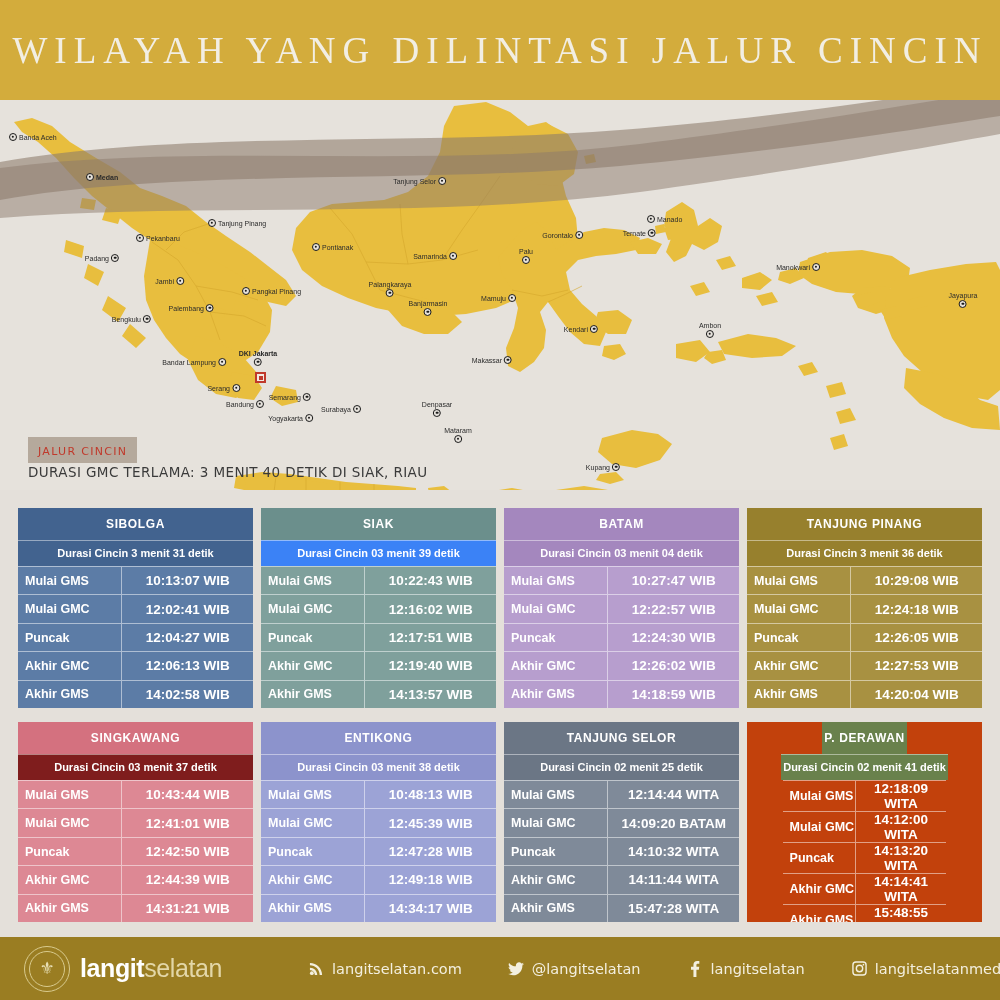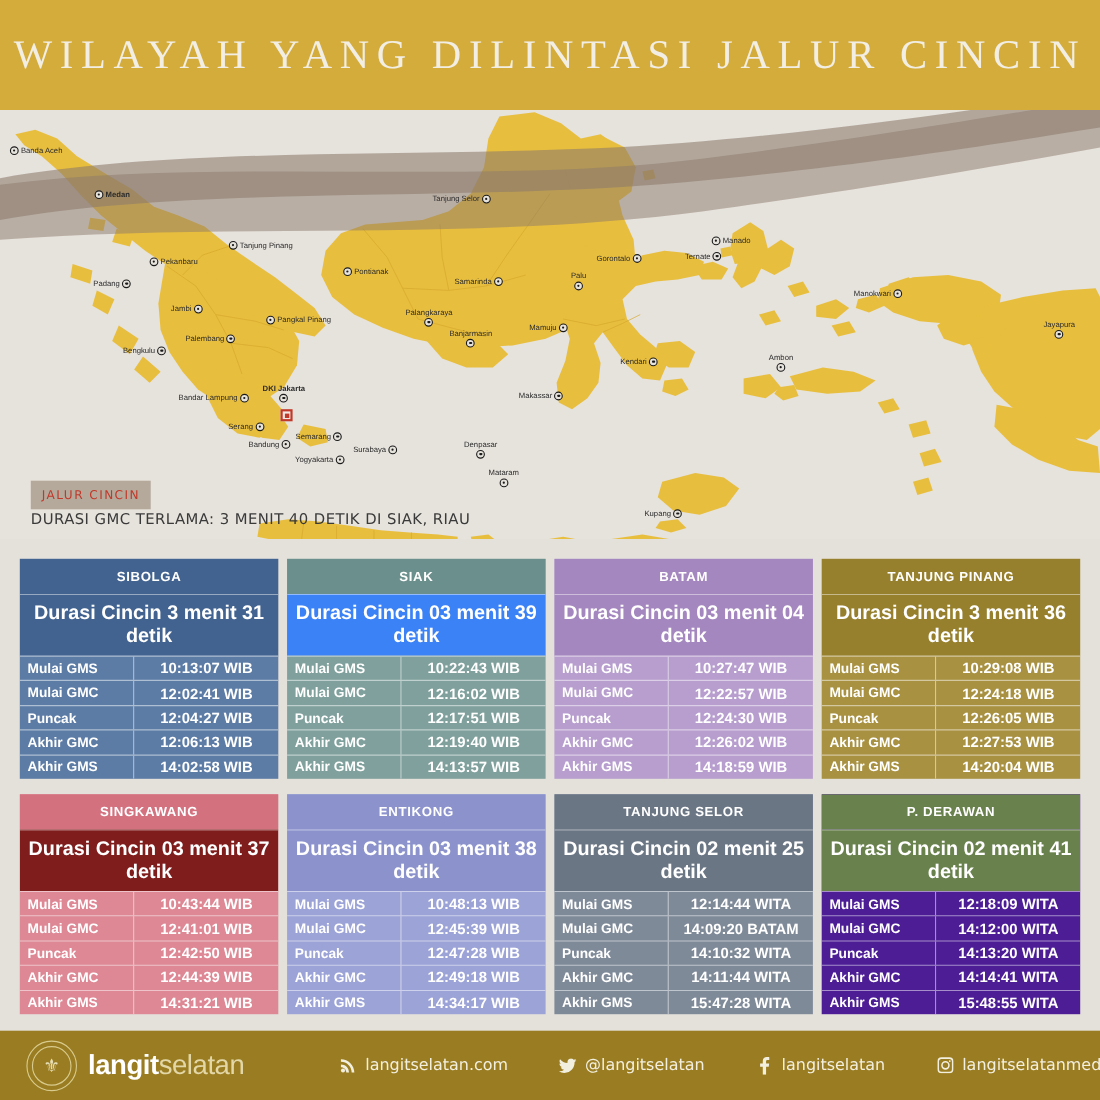--- a/index.html
+++ b/index.html
@@ -78,21 +78,21 @@
     display: grid; grid-template-columns: repeat(4, 1fr);
     grid-auto-rows: 200px; gap: 14px 8px;
   }
   .card { display: flex; flex-direction: column; overflow: hidden; }
   .card .c-title {
     text-align: center; color: #FFFFFF; font-weight: bold;
     font-size: 12px; letter-spacing: .6px; padding: 9px 2px 9px;
     font-family: "Liberation Sans", sans-serif;
   }
   .card .c-sub {
-    text-align: center; color: #FFFFFF; font-weight: bold; font-size: 18px;
+    text-align: center; color: #FFFFFF; font-weight: bold; font-size: 11px;
     padding: 6px 2px 7px; border-top: 1px solid rgba(255,255,255,.45);
     font-family: "Liberation Sans", sans-serif;
   }
   .card .c-rows { display: flex; flex-direction: column; flex: 1 1 auto; }
   .c-row {
     display: flex; flex: 1 1 0; align-items: center;
     border-top: 1px solid rgba(255,255,255,.5);
   }
   .c-row .k {
     flex: 0 0 44%; color: #FFFFFF; font-weight: bold; font-size: 12.5px;
@@ -587,21 +587,21 @@
           <div class="c-row">
             <div class="k">Akhir GMC</div>
             <div class="v">14:11:44 WITA</div>
           </div>
           <div class="c-row">
             <div class="k">Akhir GMS</div>
             <div class="v">15:47:28 WITA</div>
           </div>
         </div>
       </div>
-      <div class="card" style="background: #4c1d95;">
+      <div class="card" style="background: #c2410c; align-items: center;">
         <div class="c-title" style="background: rgb(105, 129, 76);">P. DERAWAN</div>
         <div class="c-sub" style="background: rgb(105, 129, 76);">Durasi Cincin 02 menit 41 detik</div>
         <div class="c-rows">
           <div class="c-row">
             <div class="k">Mulai GMS</div>
             <div class="v">12:18:09 WITA</div>
           </div>
           <div class="c-row">
             <div class="k">Mulai GMC</div>
             <div class="v">14:12:00 WITA</div>

